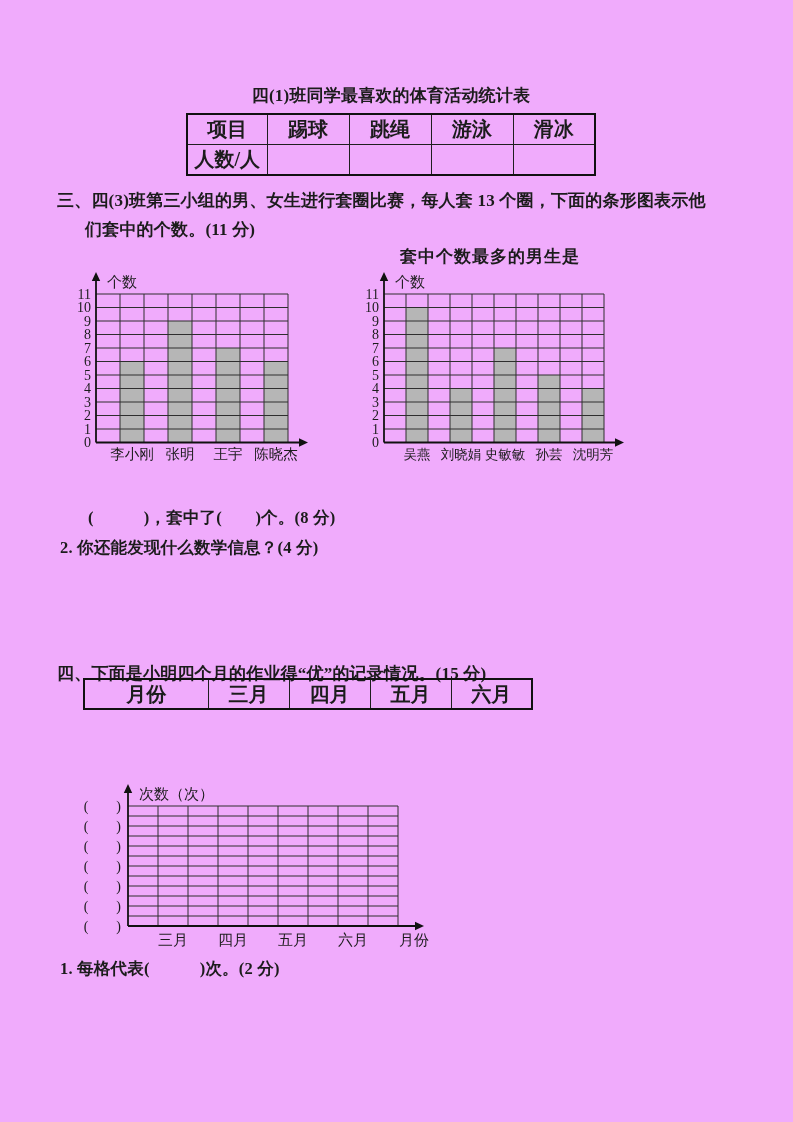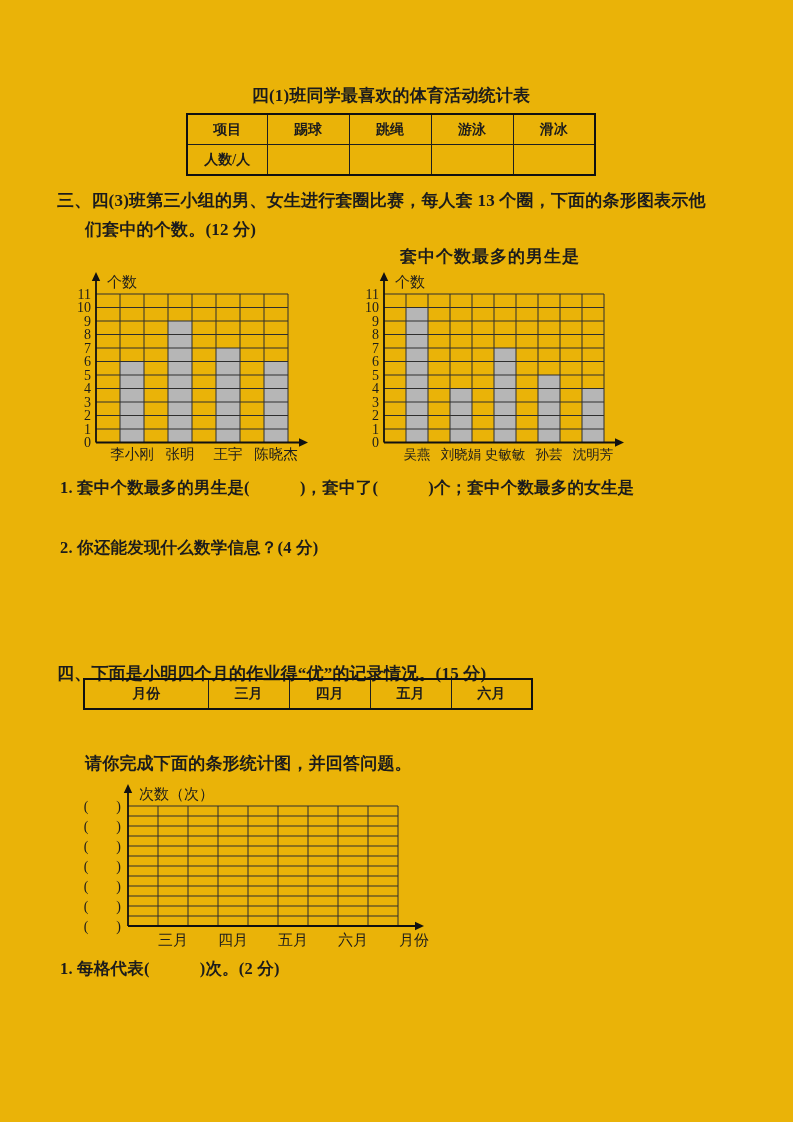--- a/index.html
+++ b/index.html
@@ -1,31 +1,31 @@
 <!DOCTYPE html>
 <html><head>
 <meta charset="utf-8">
 <style>
   html,body{margin:0;padding:0;background:#ffffff;}
   .page{
     position:relative;
     width:793px;height:1122px;
-    background:#eab308;
+    background:#f0abfc;
     font-family:"Liberation Serif","DejaVu Serif",serif;
     color:#1c1c1c;
     overflow:hidden;
   }
   .abs{position:absolute;}
   .center{text-align:center;}
   .qtext{font-size:17px;font-weight:bold;white-space:nowrap;letter-spacing:.2px;}
   .subtext{font-size:16.5px;font-weight:bold;white-space:nowrap;letter-spacing:.2px;}
   .chart-title{font-size:17px;font-weight:bold;letter-spacing:1px;}
   table.sheet{border-collapse:collapse;table-layout:fixed;}
   table.sheet td{border:1.5px solid #1f1f1f;text-align:center;vertical-align:middle;
-    font-size:14px;font-weight:bold;padding:0;}
+    font-size:20px;font-weight:bold;padding:0;}
   #table1{border:2px solid #111;width:410px;}
   #table1 td{height:29px;}
   #table2{border:2.5px solid #111;width:450px;}
   #table2 td{height:28px;}
   #table2 td.num{font-weight:normal;font-size:16px;}
   svg text{font-family:"Liberation Serif","DejaVu Serif",serif;fill:#1c1c1c;}
 </style>
 </head>
 <body>
 
@@ -55,21 +55,21 @@
       <td>人数/人</td>
       <td></td>
       <td></td>
       <td></td>
       <td></td>
     </tr>
   </tbody>
     </table>
 
   <div class="abs qtext" style="left:57px;top:189px;">三、四(3)班第三小组的男、女生进行套圈比赛，每人套 13 个圈，下面的条形图表示他</div>
-  <div class="abs qtext" style="left:85px;top:218px;">们套中的个数。(12 分)</div>
+  <div class="abs qtext" style="left:85px;top:218px;">们套中的个数。(11 分)</div>
 
   <svg class="abs" id="chart-boys" style="left:64px;top:272px;" width="256" height="196">
       <rect x="56" y="89.5" width="24" height="81" fill="#b6b6b6"></rect>
       <rect x="104" y="49" width="24" height="121.5" fill="#b6b6b6"></rect>
       <rect x="152" y="76" width="24" height="94.5" fill="#b6b6b6"></rect>
       <rect x="200" y="89.5" width="24" height="81" fill="#b6b6b6"></rect>
       <line x1="32" y1="22" x2="224" y2="22" stroke="#2e2e2e" stroke-width="1"></line>
       <line x1="32" y1="35.5" x2="224" y2="35.5" stroke="#2e2e2e" stroke-width="1"></line>
       <line x1="32" y1="49" x2="224" y2="49" stroke="#2e2e2e" stroke-width="1"></line>
       <line x1="32" y1="62.5" x2="224" y2="62.5" stroke="#2e2e2e" stroke-width="1"></line>
@@ -158,21 +158,21 @@
       <text x="29" y="40" text-anchor="end" font-size="14">10</text>
       <text x="29" y="26.5" text-anchor="end" font-size="14">11</text>
       <text x="45" y="15" font-size="15">个数</text>
       <text x="67" y="186.5" text-anchor="middle" font-size="13.5">吴燕</text>
       <text x="111" y="186.5" text-anchor="middle" font-size="13.5">刘晓娟</text>
       <text x="155" y="186.5" text-anchor="middle" font-size="13.5">史敏敏</text>
       <text x="199" y="186.5" text-anchor="middle" font-size="13.5">孙芸</text>
       <text x="243" y="186.5" text-anchor="middle" font-size="13.5">沈明芳</text>
     </svg>
 
-  <div class="abs subtext" style="left:60px;top:477px;">1. 套中个数最多的男生是(　　　)，套中了(　　　)个；套中个数最多的女生是</div>
+  <div class="abs subtext" style="left:88px;top:507px;">(　　　)，套中了(　　)个。(8 分)</div>
   <div class="abs subtext" style="left:60px;top:537px;">2. 你还能发现什么数学信息？(4 分)</div>
 
   <div class="abs qtext" style="left:57px;top:662px;">四、下面是小明四个月的作业得“优”的记录情况。(15 分)</div>
 
   <table class="sheet abs" id="table2" style="left:83px;top:678px;">
     <colgroup>
         <col style="width:124px">
         <col>
         <col>
         <col>
@@ -182,21 +182,20 @@
         <tr>
       <td>月份</td>
       <td>三月</td>
       <td>四月</td>
       <td>五月</td>
       <td>六月</td>
     </tr>
   </tbody>
     </table>
 
-  <div class="abs qtext" style="left:85px;top:752px;">请你完成下面的条形统计图，并回答问题。</div>
 
   <svg class="abs" id="chart-practice" style="left:80px;top:778px;" width="386" height="178">
       <line x1="48" y1="28" x2="318" y2="28" stroke="#2e2e2e" stroke-width="1"></line>
       <line x1="48" y1="38" x2="318" y2="38" stroke="#2e2e2e" stroke-width="1"></line>
       <line x1="48" y1="48" x2="318" y2="48" stroke="#2e2e2e" stroke-width="1"></line>
       <line x1="48" y1="58" x2="318" y2="58" stroke="#2e2e2e" stroke-width="1"></line>
       <line x1="48" y1="68" x2="318" y2="68" stroke="#2e2e2e" stroke-width="1"></line>
       <line x1="48" y1="78" x2="318" y2="78" stroke="#2e2e2e" stroke-width="1"></line>
       <line x1="48" y1="88" x2="318" y2="88" stroke="#2e2e2e" stroke-width="1"></line>
       <line x1="48" y1="98" x2="318" y2="98" stroke="#2e2e2e" stroke-width="1"></line>

